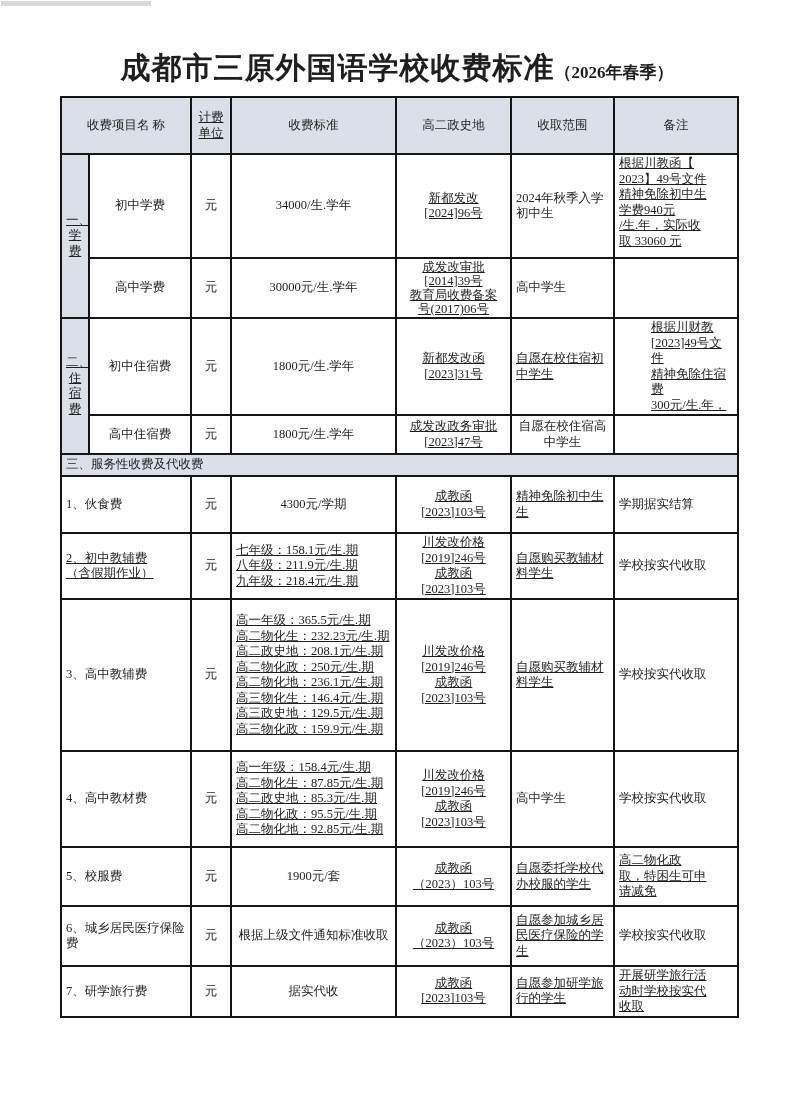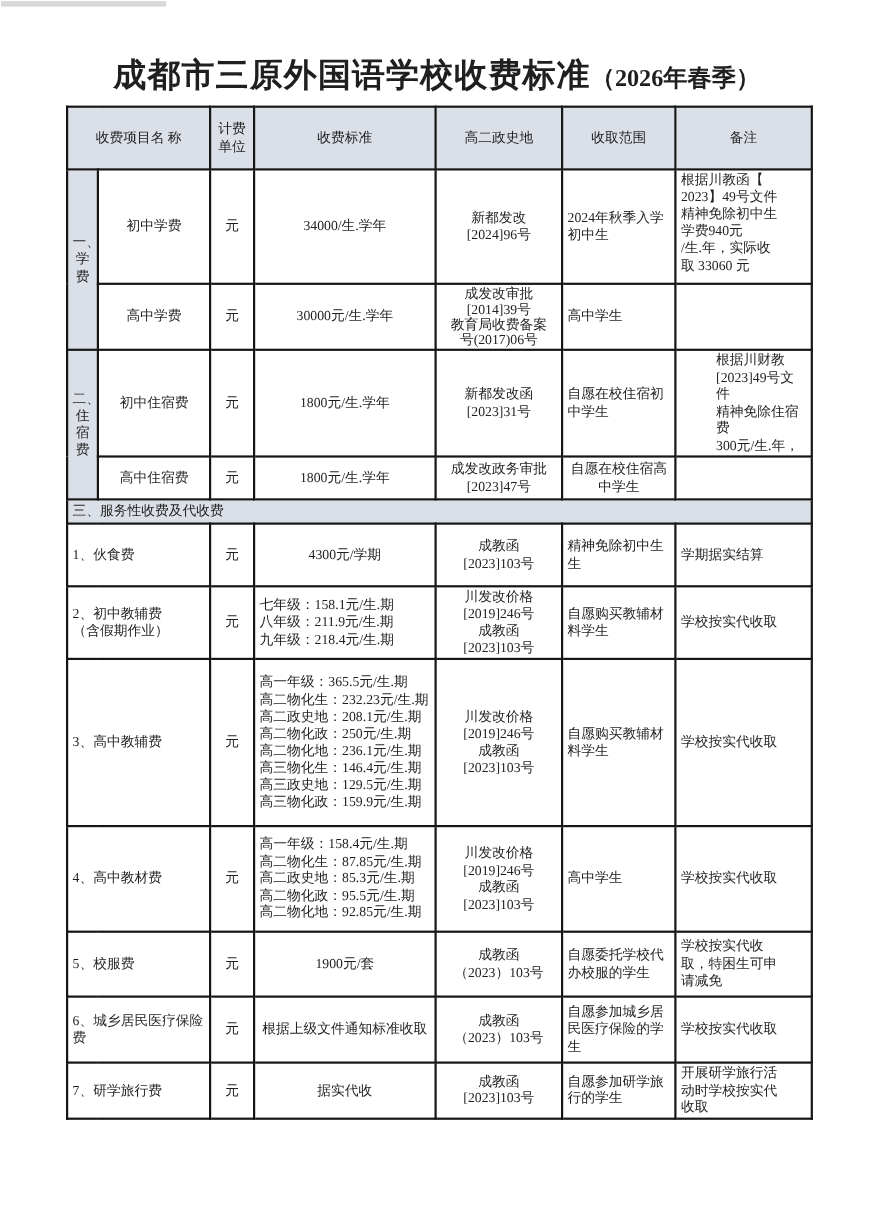--- a/index.html
+++ b/index.html
@@ -4,35 +4,35 @@
 <style>
   html,body{margin:0;padding:0;}
   body{
     width:794px;height:1097px;background:#ffffff;position:relative;
     font-family:"Liberation Serif","DejaVu Serif",serif;color:#1f1f1f;
     -webkit-font-smoothing:antialiased;
   }
   .scan-artifact{position:absolute;left:1px;top:1px;width:150px;height:5px;background:#d6d8da;}
   .title-wrap{position:absolute;left:40px;top:48px;width:714px;text-align:center;white-space:nowrap;}
   .title-main{font-size:30px;font-weight:bold;letter-spacing:1px;}
-  .title-season{font-size:22px;font-weight:bold;}
+  .title-season{font-size:17px;font-weight:bold;}
   table.fee{
     position:absolute;left:60px;top:96px;width:677px;
     border-collapse:collapse;table-layout:fixed;
   }
   table.fee td{
     border:2px solid #151515;
     font-size:12.5px;line-height:15.5px;
     padding:1px 4px;vertical-align:middle;overflow:hidden;
     word-break:break-all;
   }
   .bg{background:#dbe0e8;}
   .c{text-align:center;}
   .l{text-align:left;}
-  .pre{white-space:pre-line;}
+  .pre{white-space:pre-line;text-decoration:underline;}
   .vtop{vertical-align:top !important;}
   .hdr{font-size:13.5px;}
   .grp{font-size:12.5px;}
   .sec-label{font-size:12.5px;padding-left:5px;}
   .clip-r1{height:100px;overflow:hidden;}
   .clip-r3{height:93px;overflow:hidden;margin-left:32px;}
   tr.rh41{height:57px;padding-left:25px;} tr.rh94{height:94px;} tr.rh59{height:59px;}
   tr.rh96{height:96px;} tr.rh39{height:39px;} tr.rh22{height:22px;padding-left:44px;}
   tr.rh62{height:62px;} tr.rh152{height:152px;} tr.rh60{height:60px;}
   tr.rh40{height:40px;}
@@ -199,21 +199,21 @@
   </tr>
 
   <tr class="rh59">
     <td colspan="2" class="l">5、校服费</td>
     <td class="c">元</td>
     <td class="c">1900元/套</td>
     <td class="c pre">成教函
 （2023）103号</td>
     <td class="l pre">自愿委托学校代
 办校服的学生</td>
-    <td class="l pre">学校按实代收
+    <td class="l pre">高二物化政
 取，特困生可申
 请减免</td>
   </tr>
 
   <tr class="rh60">
     <td colspan="2" class="l">6、城乡居民医疗保险费</td>
     <td class="c">元</td>
     <td class="c">根据上级文件通知标准收取</td>
     <td class="c pre">成教函
 （2023）103号</td>

